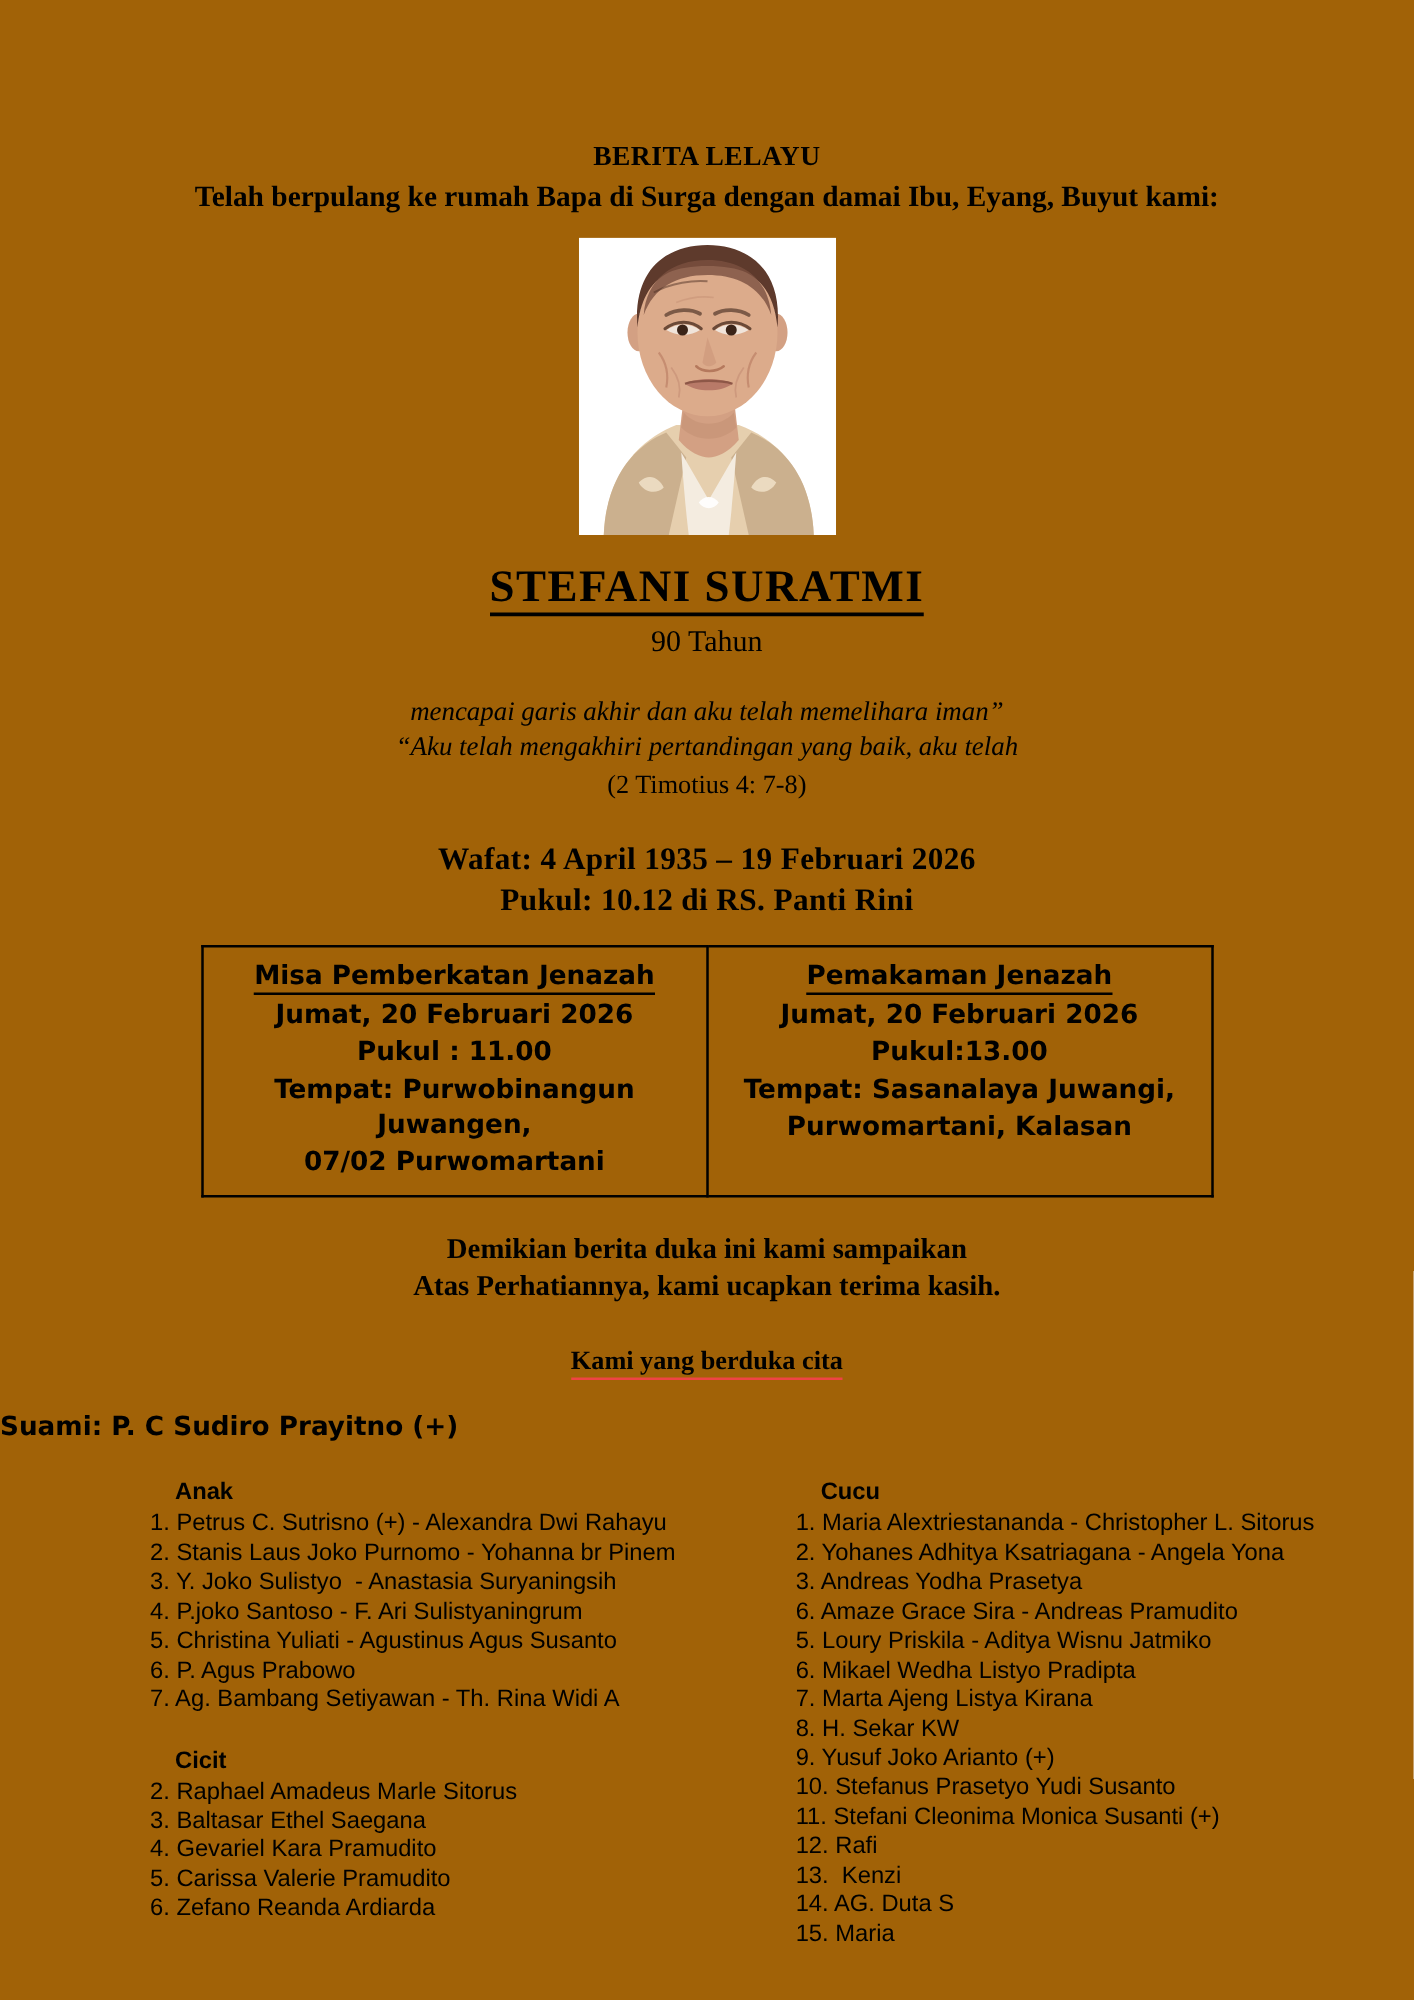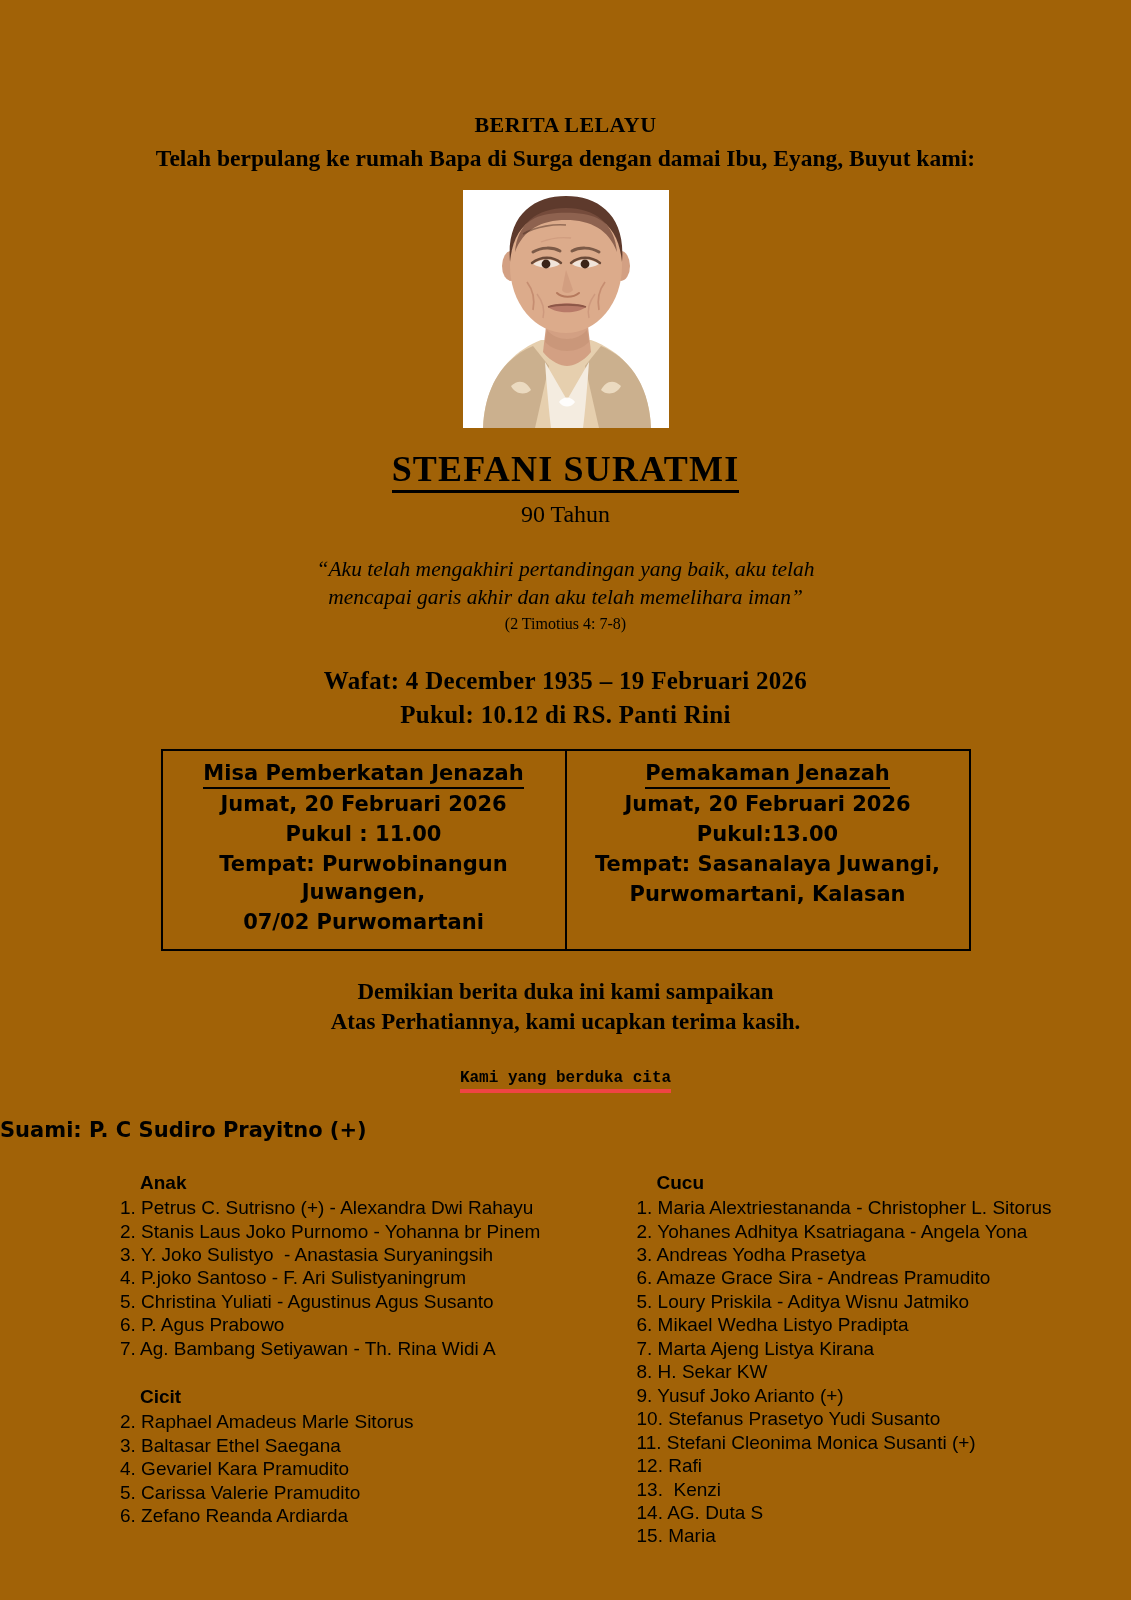--- a/index.html
+++ b/index.html
@@ -86,21 +86,21 @@
     text-align: center;
     margin-top: 26px;
     font-family: "Liberation Serif", "DejaVu Serif", serif;
   }
   .quote-line {
     font-style: italic;
     font-size: 21.5px;
     line-height: 1.33;
   }
   .quote-ref {
-    font-size: 16px;
+    font-size: 21px;
     line-height: 1.35;
     margin-top: 1px;
   }
 
   
   .death-block {
     text-align: center;
     margin-top: 30px;
     font-family: "Liberation Serif", "DejaVu Serif", serif;
     font-weight: bold;
@@ -147,24 +147,24 @@
     font-family: "Liberation Serif", "DejaVu Serif", serif;
     font-weight: bold;
     font-size: 23px;
     line-height: 1.33;
   }
   .mourners-title {
     text-align: center;
     margin-top: 30px;
   }
   .mourners-title span {
-    font-family: Liberation Mono, monospace;
-    font-weight: bold;
-    font-size: 16px;
-    border-bottom: 4px solid #ef4444;
+    font-family: Liberation Serif, serif;
+    font-weight: bold;
+    font-size: 21px;
+    border-bottom: 2px solid #ef4444;
     display: inline-block;
     line-height: 1.3;
   }
   .spouse {
     text-align: left;
     margin-top: 24px;
     font-family: "DejaVu Sans", "Liberation Sans", sans-serif;
     font-weight: bold;
     font-size: 21px;
     line-height: 1.3;
@@ -268,27 +268,27 @@
       </svg>
     </div>
   </div>
 
   <div class="name-block">
     <div class="deceased-name">STEFANI SURATMI</div>
     <div class="deceased-age">90  Tahun</div>
   </div>
 
   <div class="quote-block">
+    <div class="quote-line">mencapai garis akhir dan aku telah memelihara iman”</div>
     <div class="quote-line">“Aku telah mengakhiri pertandingan yang baik, aku telah</div>
-    <div class="quote-line">mencapai garis akhir dan aku telah memelihara iman”</div>
     <div class="quote-ref">(2 Timotius 4: 7-8)</div>
   </div>
 
   <div class="death-block">
-    <div>Wafat: 4 December 1935 – 19 Februari 2026</div>
+    <div>Wafat: 4 April 1935 – 19 Februari 2026</div>
     <div>Pukul: 10.12 di RS. Panti Rini</div>
   </div>
 
   <table class="service-table">
     <tbody>
         <tr>
       <td>
         <div><span class="svc-title">Misa Pemberkatan Jenazah</span></div>
         <div class="svc-line">Jumat, 20 Februari 2026</div>
         <div class="svc-line">Pukul : 11.00</div>

